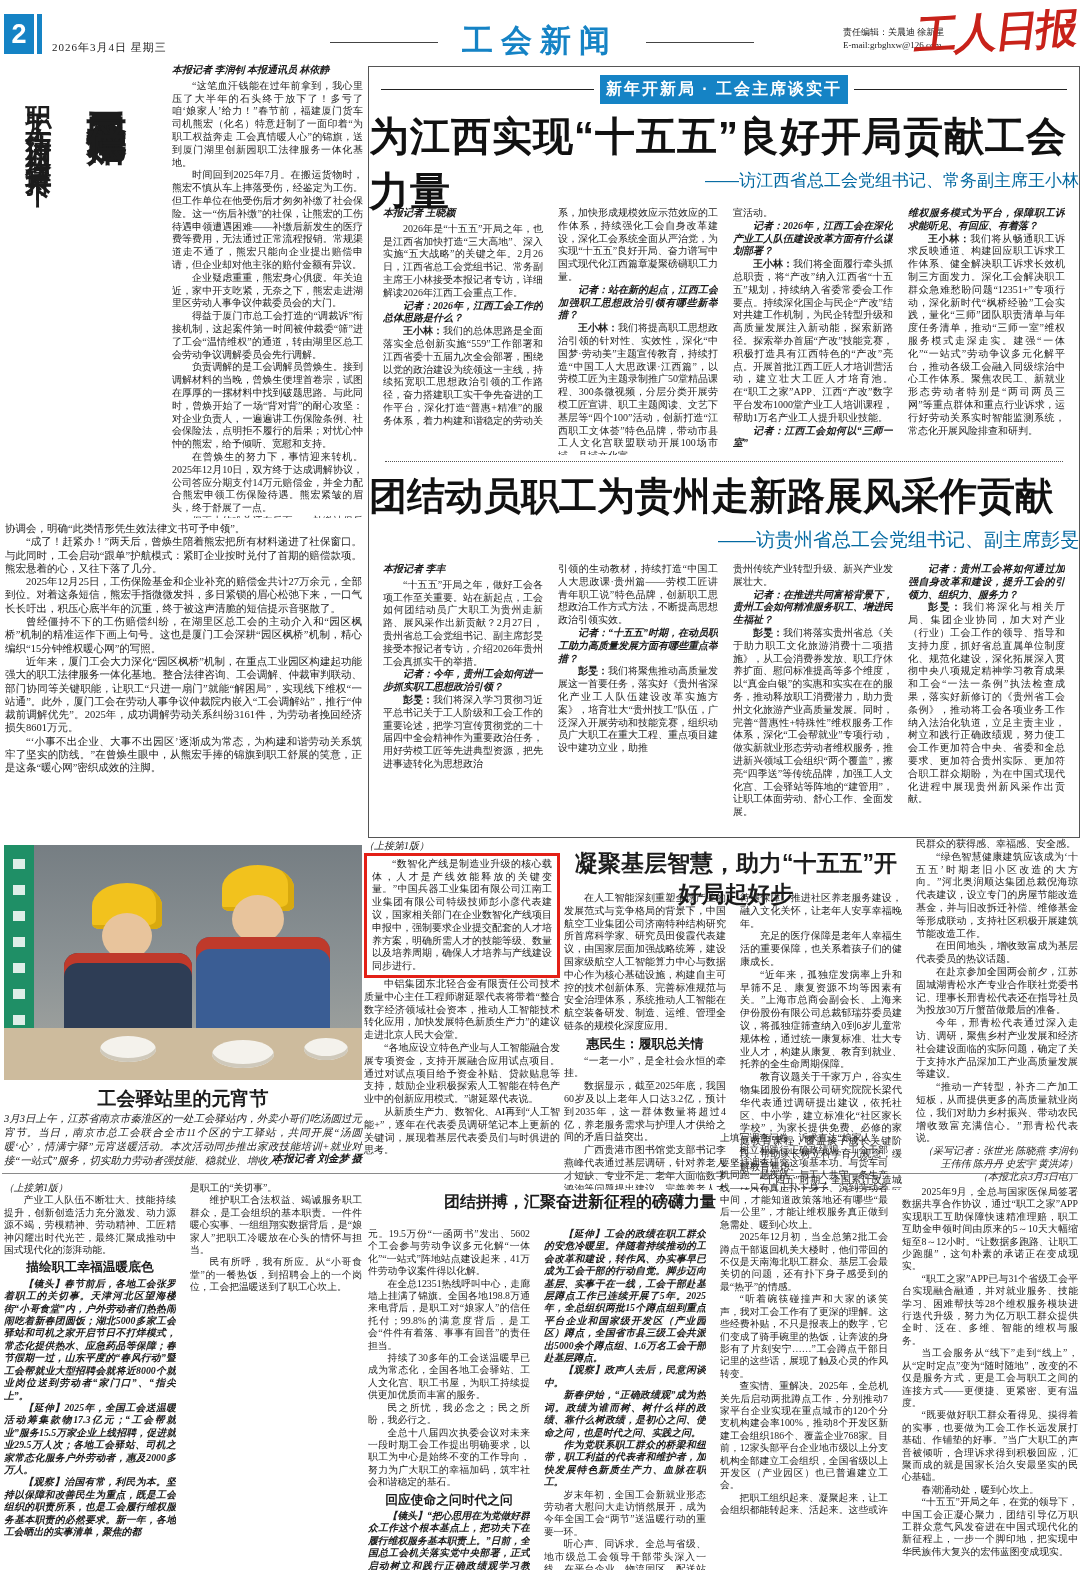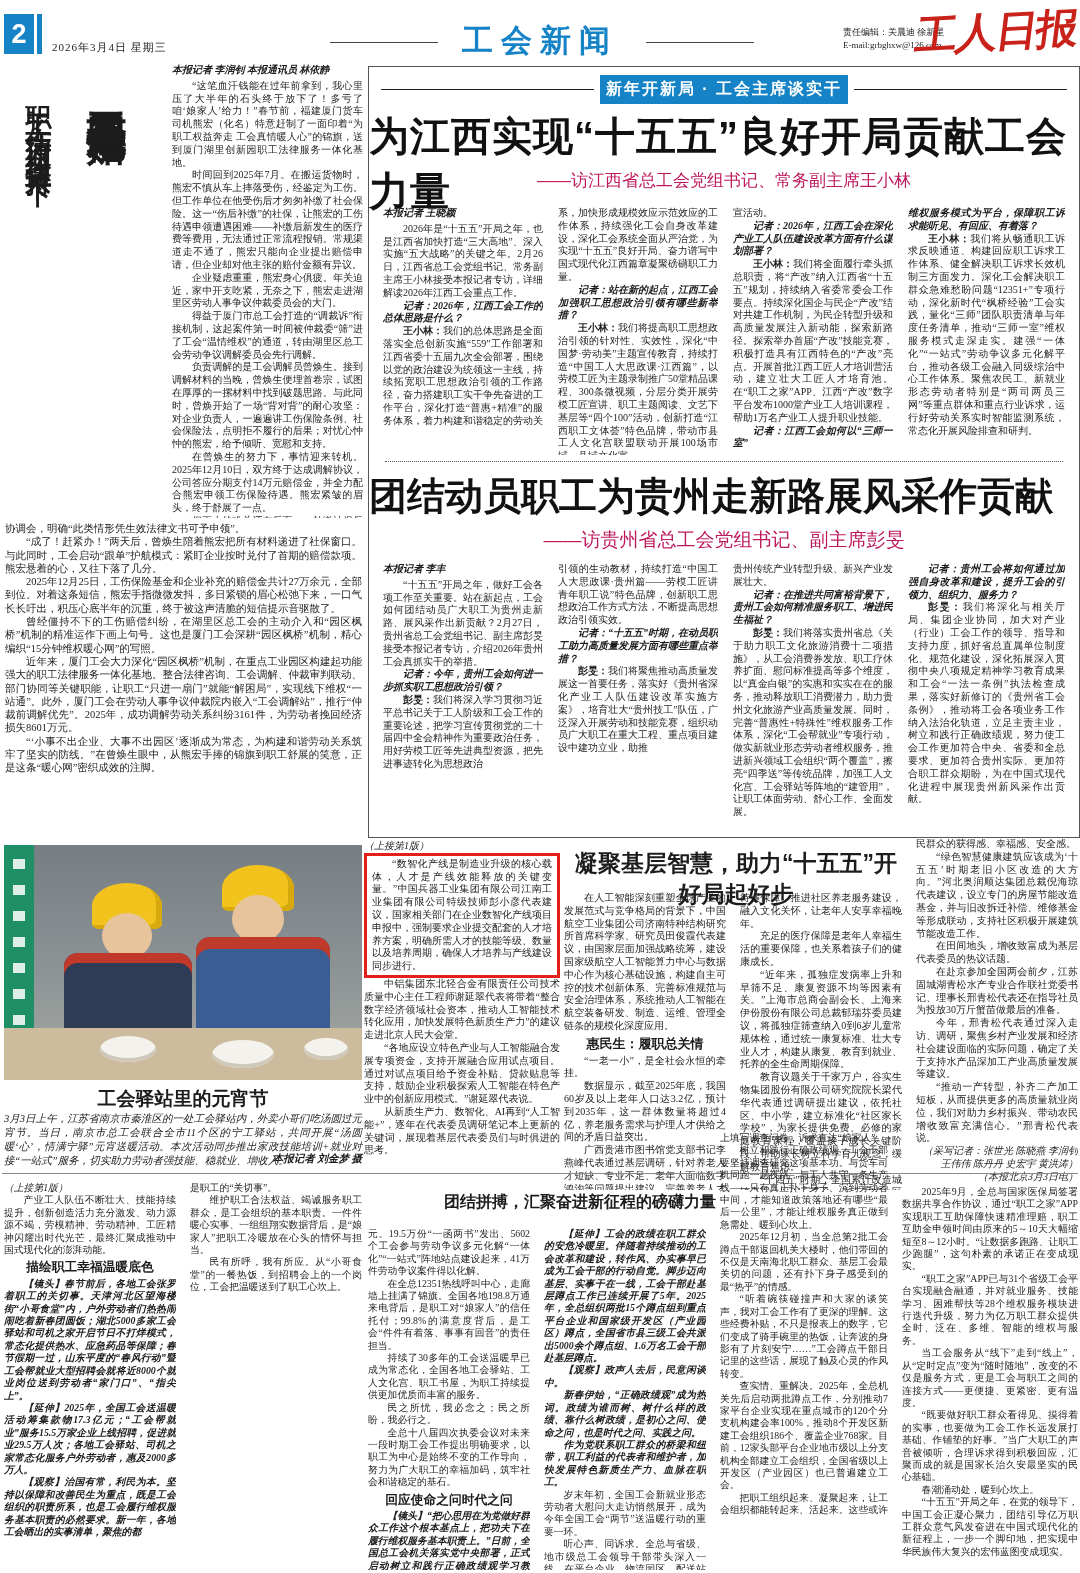--- a/index.html
+++ b/index.html
@@ -29,21 +29,21 @@
   
   .vhead{writing-mode:vertical-rl;text-orientation:upright;font-family:"Liberation Sans",sans-serif;font-weight:900;}
   
   .interview-box{left:368px;top:66px;width:710px;height:770px;border:1px solid #555;}
   .kicker-row{position:absolute;left:12px;right:12px;top:8px;height:28px;display:flex;align-items:center;}
   .kicker-row .rule{flex:1;height:1px;background:#222;}
   .kicker{background:var(--accent);color:#fff;font:700 16px "Liberation Sans",sans-serif;
           padding:4px 6px;margin:0 6px;letter-spacing:2px;white-space:nowrap;}
   .big-title{position:absolute;left:0;right:0;text-align:left;font-family:"Liberation Sans",sans-serif;
              font-weight:900;color:#111;}
-  .sub-title{position:absolute;left:0;right:0;text-align:center;font-family:"Liberation Sans",sans-serif;color:#be185d;}
+  .sub-title{position:absolute;left:0;right:0;text-align:right;font-family:"Liberation Sans",sans-serif;color:#0369a1;}
   .dotted{position:absolute;left:16px;right:16px;border-top:1px dotted #555;}
   
   .redbox{border:3px solid var(--hl);padding:2px 5px;}
   .fullrule{left:2px;top:1173px;width:1076px;height:1px;background:#8a8a8a;}
   
   .photo{left:4px;top:845px;width:358px;height:235px;overflow:hidden;
          background:linear-gradient(180deg,#767e83 0%,#8d9496 55%,#a7a8a2 100%);}
   .banner{position:absolute;left:0;top:0;width:30px;height:100%;background:#1f8f66;
           background-image:repeating-linear-gradient(180deg,rgba(255,255,255,.85) 0 10px,rgba(255,255,255,0) 10px 26px);
           background-size:12px 100%;background-repeat:no-repeat;background-position:9px 14px;}

